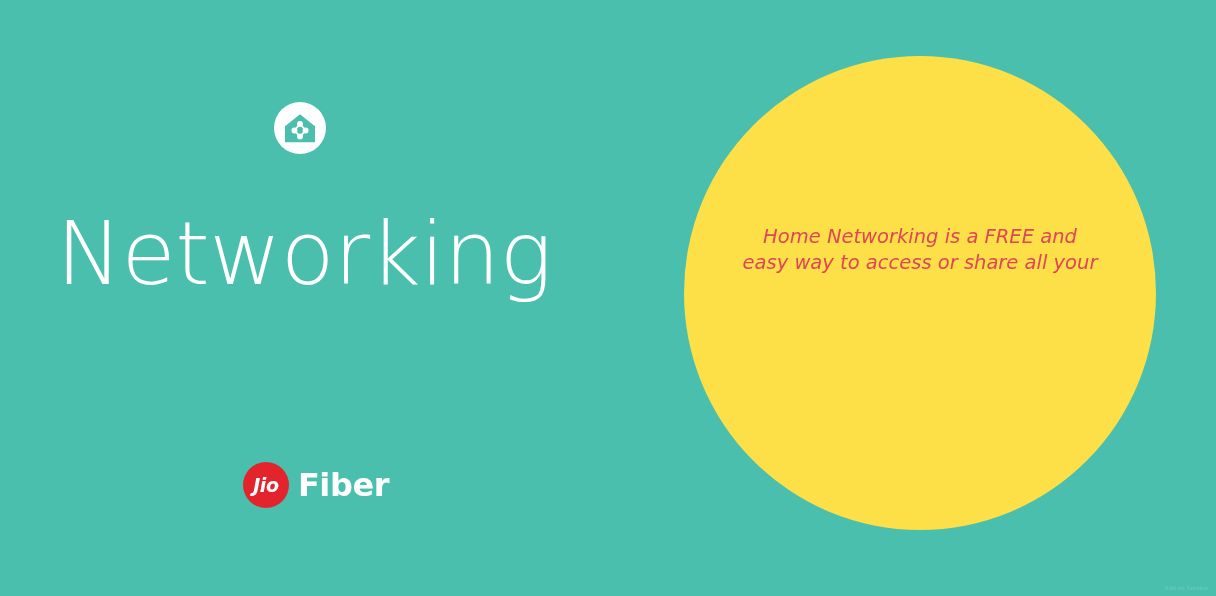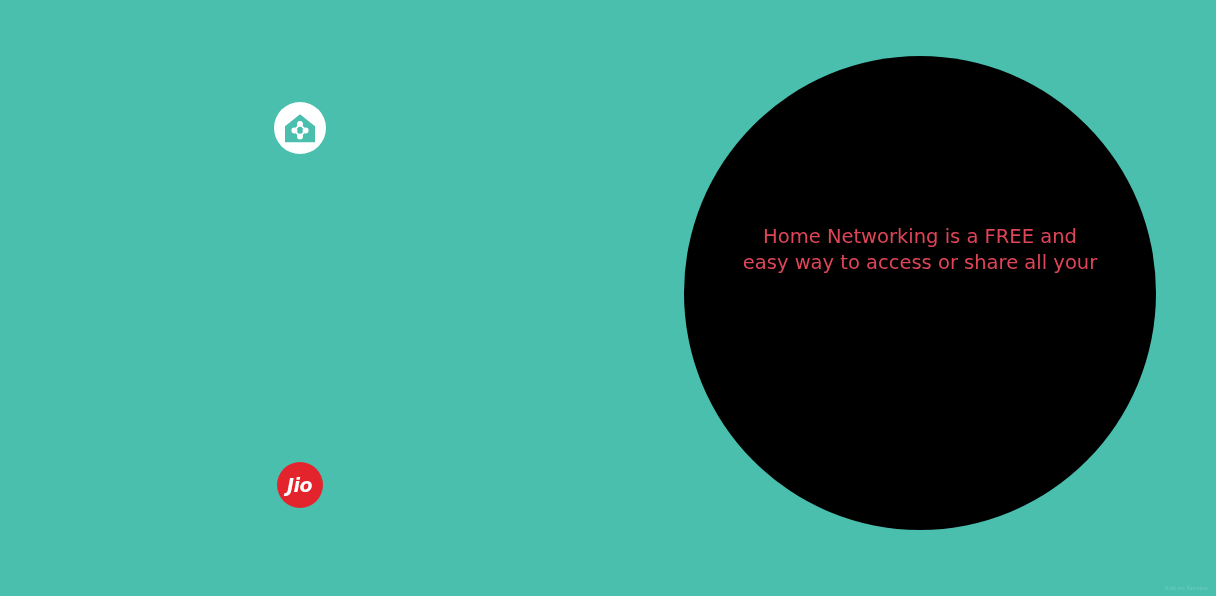--- a/index.html
+++ b/index.html
@@ -69,20 +69,21 @@
 
   
   .brand-lockup {
     position: absolute;
     left: 0px;
     top: 462px;
     width: 608px;
     display: flex;
     align-items: center;
     justify-content: center;
+    padding-left: 12px;
   }
   .jio-mark {
     width: 46px;
     height: 46px;
     border-radius: 50%;
     background: #E4242C;
     display: flex;
     align-items: center;
     justify-content: center;
     margin-right: 9px;
@@ -106,21 +107,22 @@
   }
 
   
   .disc {
     position: absolute;
     left: 684px;
     top: 56px;
     width: 472px;
     height: 474px;
     border-radius: 50%;
-    background: #000000;
+    background: #fde047;
+    font-style: italic;
   }
   .disc-copy {
     position: absolute;
     left: 48px;
     top: 168px;
     width: 376px;
     text-align: center;
     color: #DF4558;
     font-size: 19.5px;
     line-height: 26px;
@@ -167,26 +169,28 @@
             <circle cx="17" cy="13.0" r="3.0"></circle>
             <circle cx="11.4" cy="19.4" r="3.0"></circle>
             <circle cx="22.6" cy="19.4" r="3.0"></circle>
             <circle cx="17" cy="25.6" r="3.0"></circle>
           </g>
         </svg>
       </span>
     </div>
 
     <div class="headline">
+      <span class="line">Networking</span>
     </div>
 
     <div class="brand-lockup">
       <span class="jio-mark">
         <span class="jio-word">Jio</span>
       </span>
+      <span class="fiber-word">Fiber</span>
     </div>
 
   </div>
 
   <div class="disc">
     <div class="disc-copy">
       <span class="cline">Home Networking is a FREE and</span>
       <span class="cline">easy way to access or share all your</span>
     </div>
   </div>

